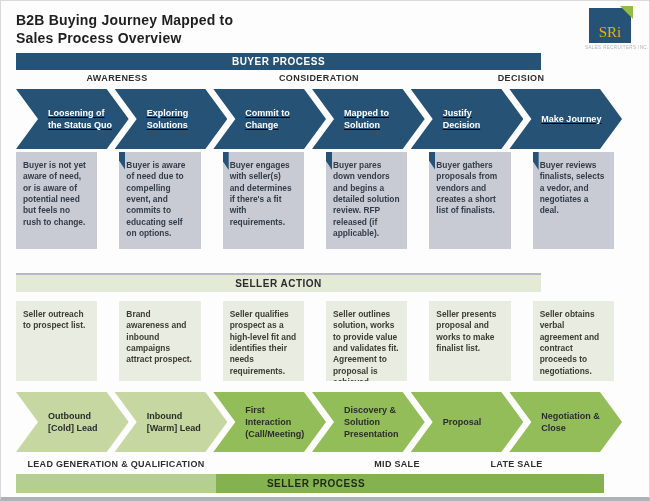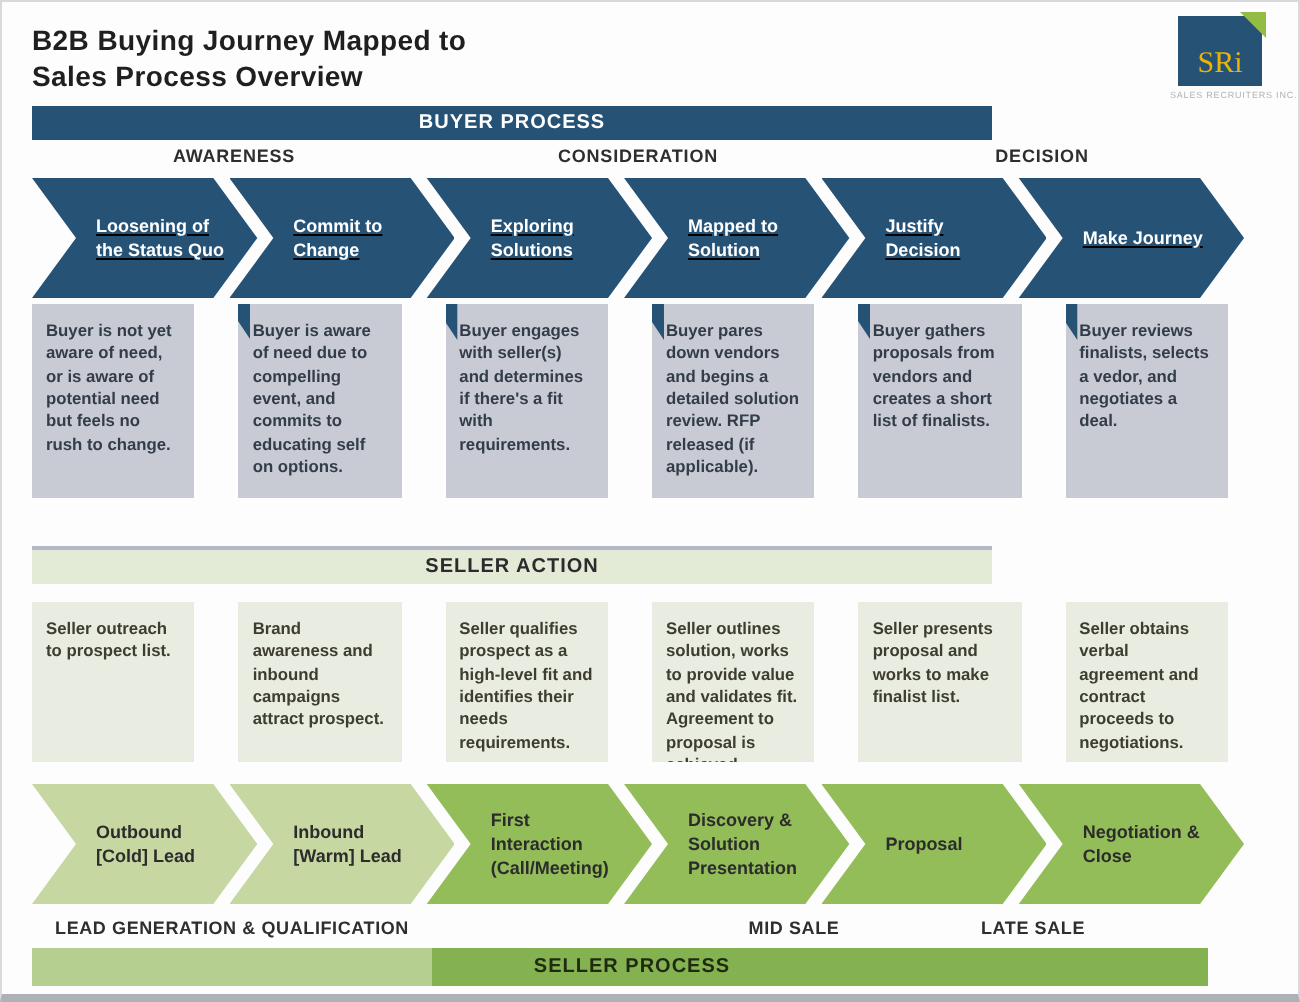--- a/index.html
+++ b/index.html
@@ -11,21 +11,21 @@
          color:#1f1f1f;line-height:1.3;letter-spacing:0.2px;}
   .logo{position:absolute;right:14px;top:7px;width:50px;text-align:center;}
   .logo-box{position:relative;width:42px;height:35px;background:var(--navy);margin:0 auto;
             display:flex;align-items:flex-end;justify-content:center;}
   .logo-text{color:#eab308;font-family:"Liberation Serif",serif;font-size:15px;line-height:1;padding-bottom:3px;}
   .logo-tri{position:absolute;top:-2px;right:-2px;width:13px;height:13px;background:var(--logo-green);
             clip-path:polygon(0 0,100% 0,100% 100%);}
   .logo-tagline{font-size:4.5px;color:#b3b3b3;margin-top:2px;letter-spacing:0.4px;white-space:nowrap;}
 
   
-  .hbar{position:absolute;left:15px;width:480px;height:17px;display:flex;align-items:center;
+  .hbar{position:absolute;left:15px;width:525px;height:17px;display:flex;align-items:center;
         justify-content:center;font-size:10px;font-weight:bold;letter-spacing:0.5px;}
   .bp-bar{top:52px;background:var(--navy);color:#ffffff;}
   .ba-bar{top:252px;background:var(--gray-bar);color:#2b2b2b;margin-top:20px;}
   .sa-bar{top:274px;background:var(--pale-green-bar);color:#2b2b2b;}
 
   
   .phases{position:absolute;left:15px;top:72px;width:606px;display:flex;}
   .phases .phase{flex:1;text-align:center;font-size:9px;font-weight:bold;color:#2e2e2e;letter-spacing:0.4px;}
 
   
@@ -85,22 +85,22 @@
   <div class="hbar bp-bar">BUYER PROCESS</div>
 
   <div class="phases">
     <div class="phase">AWARENESS</div>
     <div class="phase">CONSIDERATION</div>
     <div class="phase">DECISION</div>
   </div>
 
   <div class="arrow-row blue-row">
     <div class="chev">Loosening of the Status Quo</div>
+    <div class="chev">Exploring Solutions</div>
     <div class="chev">Commit to Change</div>
-    <div class="chev">Exploring Solutions</div>
     <div class="chev">Mapped to Solution</div>
     <div class="chev">Justify Decision</div>
     <div class="chev">Make Journey</div>
   </div>
 
   <div class="boxes buyer-boxes">
     <div class="box">Buyer is not yet aware of need, or is aware of potential need but feels no rush to change.</div>
     <div class="box">Buyer is aware of need due to compelling event, and commits to educating self on options.</div>
     <div class="box">Buyer engages with seller(s) and determines if there's a fit with requirements.</div>
     <div class="box">Buyer pares down vendors and begins a detailed solution review. RFP released (if applicable).</div>

